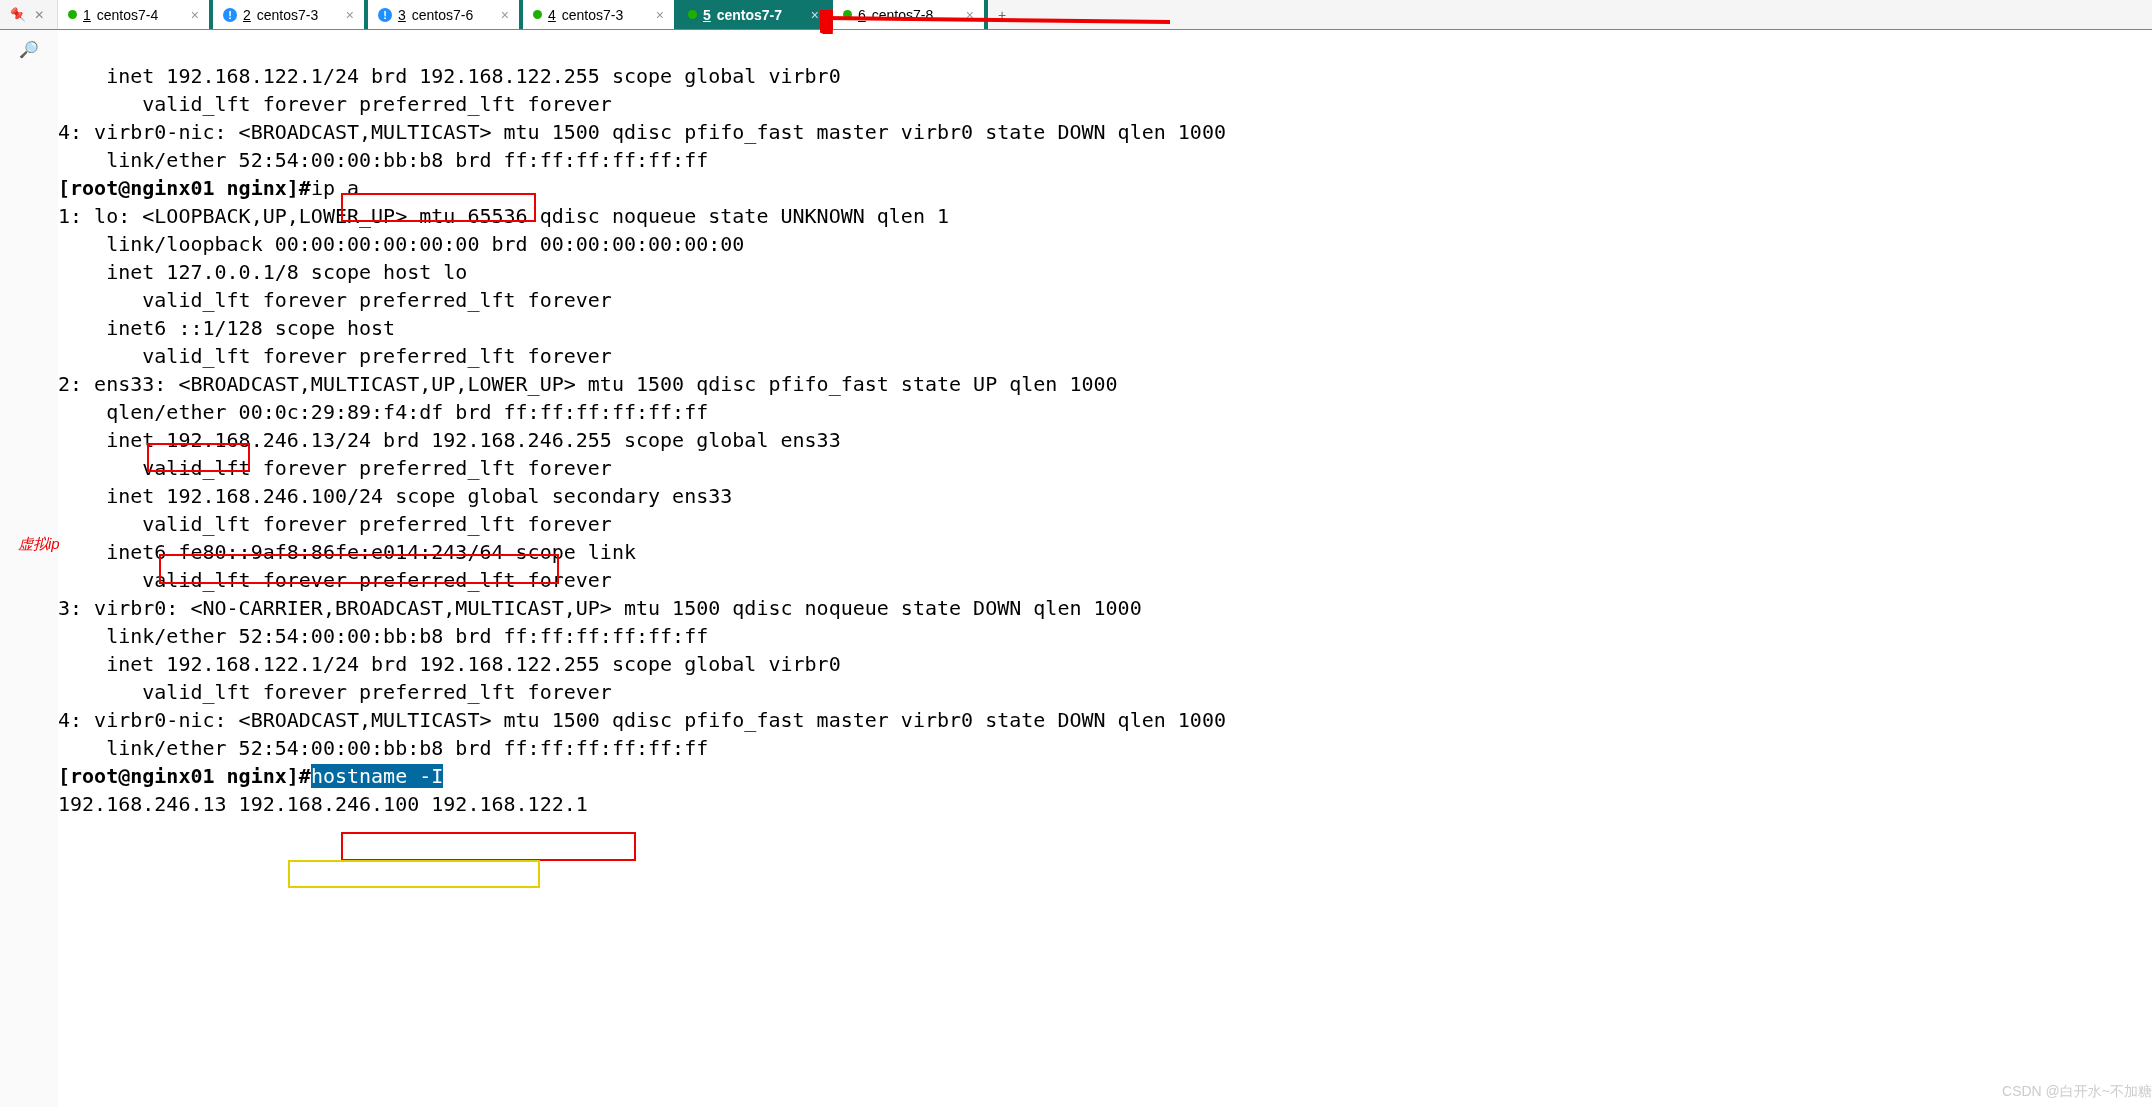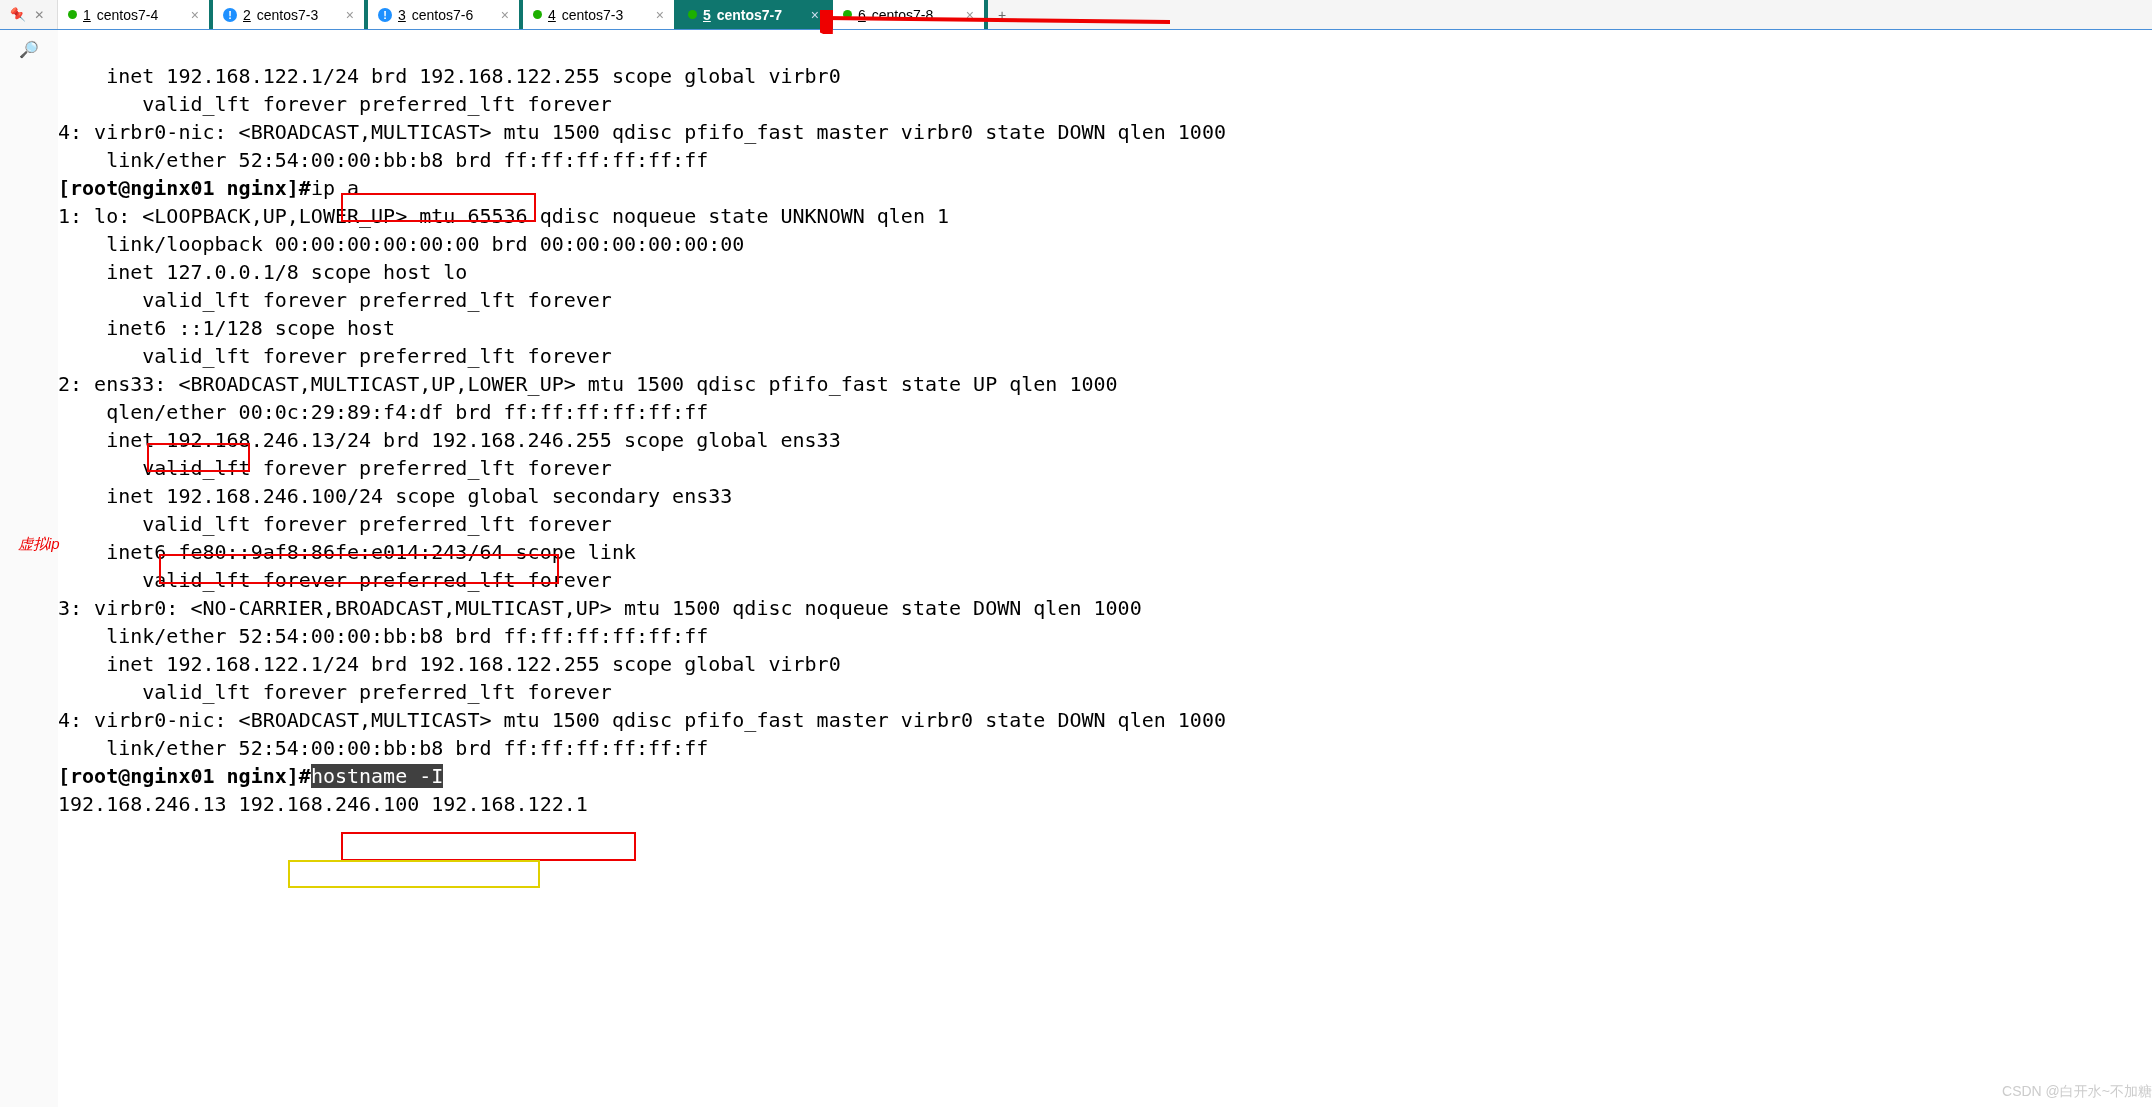--- a/index.html
+++ b/index.html
@@ -16,21 +16,21 @@
 .tab .num { text-decoration:underline; margin-right:2px; }
 .newtab { width:28px; display:flex; align-items:center; justify-content:center; color:#666; cursor:pointer; }
 .sidebar { position:absolute; left:0; top:30px; width:58px; height:calc(100% - 30px); background:#fafafa; display:flex; flex-direction:column; align-items:center; padding-top:10px; }
 .terminal { position:absolute; left:58px; top:30px; right:0; background:#fff; white-space:pre; line-height:28px; padding:4px 0 0 0; letter-spacing:0; }
 .bold { font-weight:bold;text-align:right; }
 .redbox1 { position:absolute; border:2px solid #e00; left:283px; top:163px; width:195px; height:29px; }
 .redbox2 { position:absolute; border:2px solid #e00; left:89px; top:413px; width:103px; height:29px; }
 .redbox3 { position:absolute; border:2px solid #e00; left:101px; top:524px; width:400px; height:30px; }
 .redbox4 { position:absolute; border:2px solid #e00; left:283px; top:802px; width:295px; height:29px; }
 .yellowbox { position:absolute; border:2px solid #e0d000; left:230px; top:830px; width:252px; height:28px; }
-.inv { background:#404040; color:#fff;margin-top:20px; }
+.inv { background:#0369a1; color:#fff;margin-top:20px; }
 .label-vip { position:absolute; left:18px; top:535px; color:#e00; font-size:15px; font-family:"Microsoft YaHei",sans-serif; font-weight:normal;font-style:italic; }
 .arrow { position:absolute; top:10px; left:820px; width:350px; height:24px; pointer-events:none; }
 .watermark { position:absolute; right:0; bottom:6px; color:#ccc; font-size:14px; font-family:"Microsoft YaHei",sans-serif; }
 .pin-icon { font-size:13px; color:#555; transform:scaleX(-1); }
 .x-icon { font-size:12px; color:#888; }
 .search-icon { font-size:16px; color:#999; transform:scaleX(-1); }
 </style>
 </head>
 <body>
 

